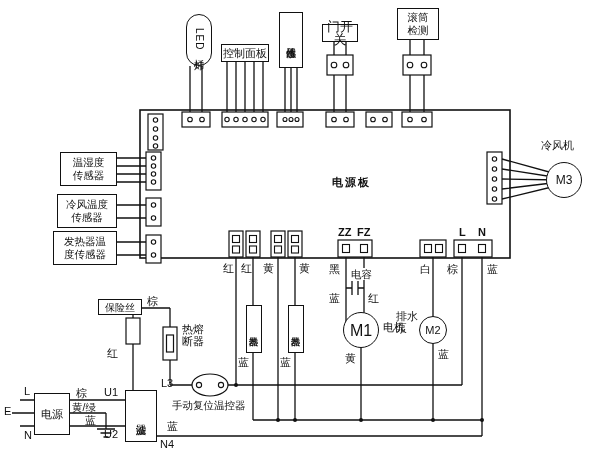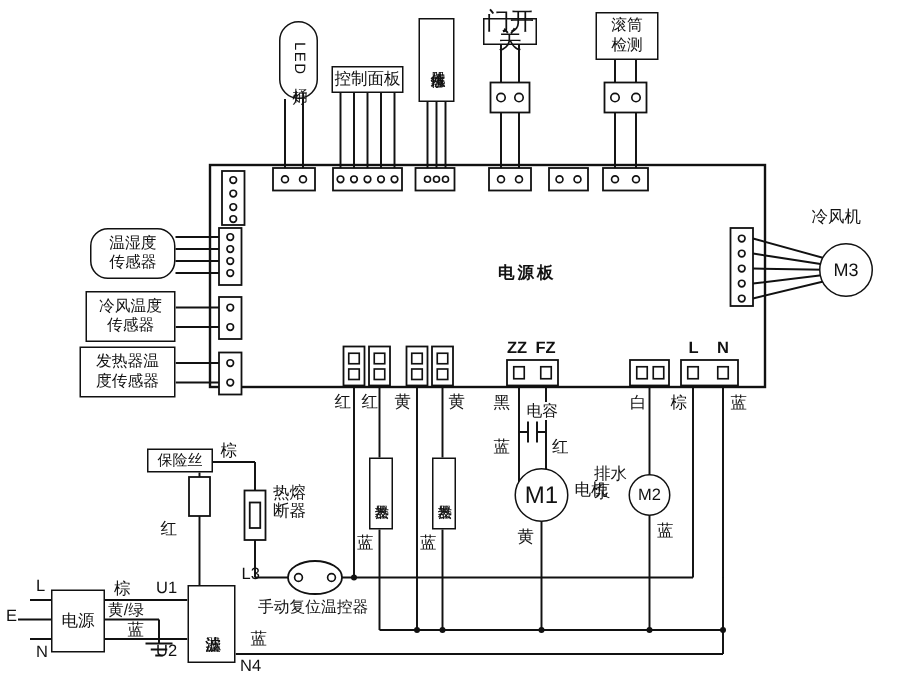--- a/index.html
+++ b/index.html
@@ -164,29 +164,29 @@
 
   <div class="box capsule" style="left:186px;top:14px;width:26px;height:52px;">
     <span class="vt" style="font-size:10px;">LED桶灯</span>
   </div>
   <div class="box" style="left:221px;top:44px;width:48px;height:18px;">
     <span>控制面板</span>
   </div>
   <div class="box" style="left:279px;top:12px;width:24px;height:56px;">
     <span class="vt" style="font-size:10px;letter-spacing:0;">水位传感器</span>
   </div>
-  <div class="box" style="left:322px;top:12px;width:36px;height:18px;font-size:16px;">
+  <div class="box" style="left:322px;top:24px;width:36px;height:18px;font-size:13px;">
     <span>门开关</span>
   </div>
   <div class="box two" style="left:397px;top:8px;width:42px;height:32px;font-size:10.5px;">
     <span>滚筒</span>
     <span>检测</span>
   </div>
 
-  <div class="box two" style="left:60px;top:152px;width:57px;height:34px;font-size:10.5px;border-radius:12px;">
+  <div class="box two" style="left:60px;top:152px;width:57px;height:34px;font-size:10.5px;">
     <span>温湿度</span>
     <span>传感器</span>
   </div>
   <div class="box two" style="left:57px;top:194px;width:60px;height:34px;font-size:10.5px;">
     <span>冷风温度</span>
     <span>传感器</span>
   </div>
   <div class="box two" style="left:53px;top:231px;width:64px;height:34px;font-size:10.5px;">
     <span>发热器温</span>
     <span>度传感器</span>

